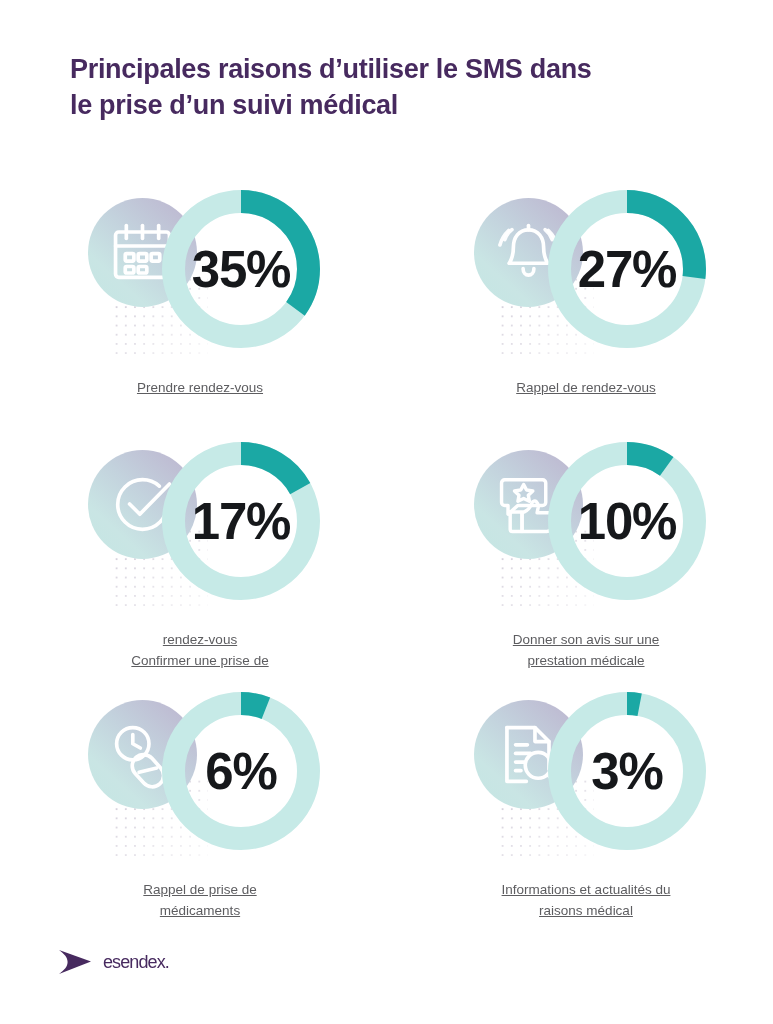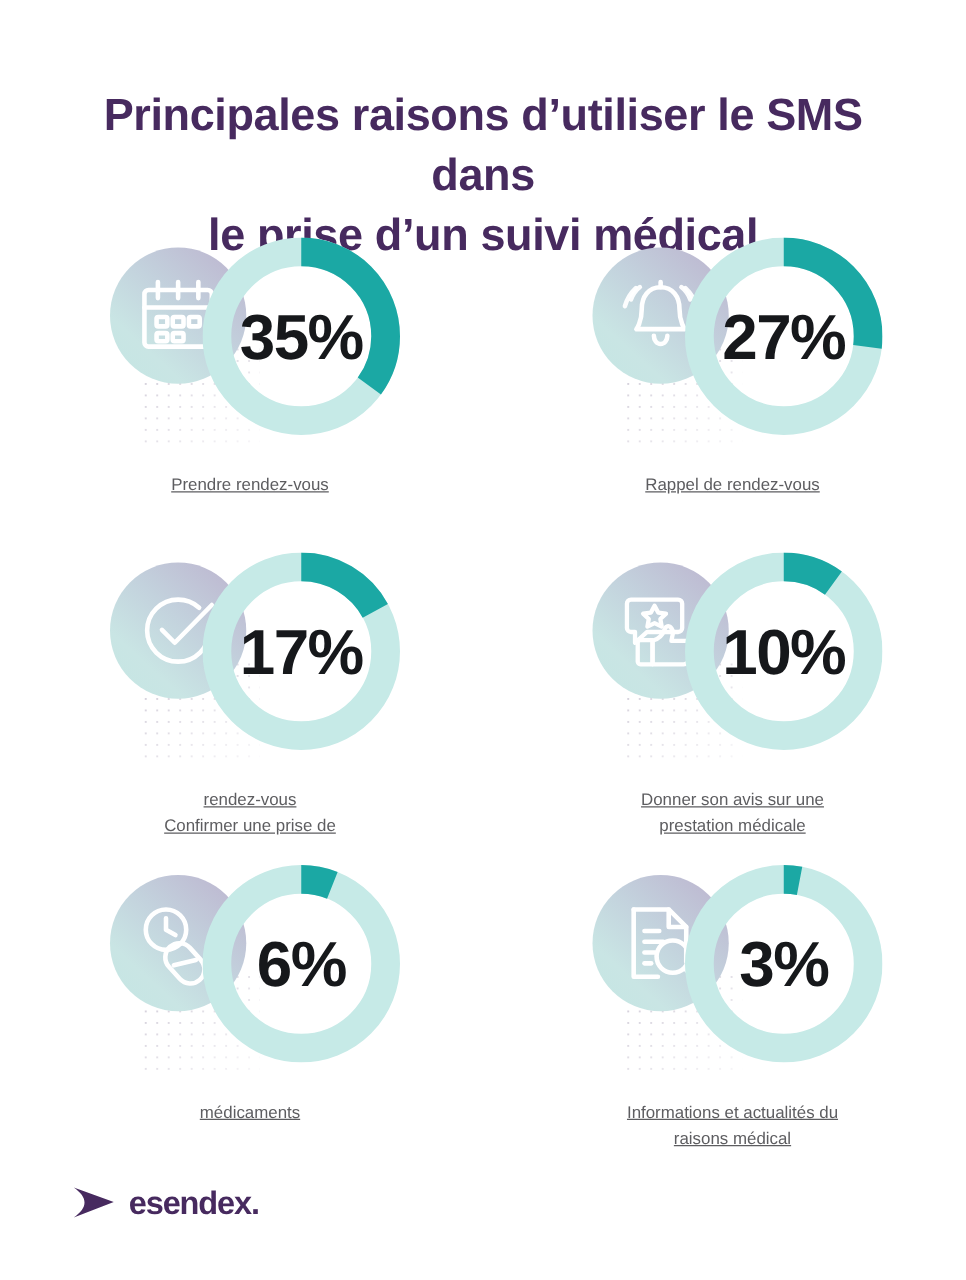--- a/index.html
+++ b/index.html
@@ -8,27 +8,26 @@
     width: 773px;
     height: 1024px;
     background: #ffffff;
     font-family: "Liberation Sans", sans-serif;
     overflow: hidden;
     position: relative;
   }
 
   
   .title {
-    text-align: center;
     color: #472A5F;
-    font-size: 36px;
+    font-size: 27px;
     font-weight: bold;
     line-height: 1.33;
     letter-spacing: -0.3px;
-    padding: 68px 70px 0 70px;
+    padding: 52px 70px 0 70px;
   }
   .title .line { display: block; }
 
   
   .grid {
     position: absolute;
     top: 175px;
     left: 0;
     width: 773px;
     display: grid;
@@ -130,22 +129,22 @@
     left: 57px;
     bottom: 48px;
     display: flex;
     align-items: center;
     gap: 7px;
     z-index: 6;
   }
   .logo-mark { width: 39px; height: 28px; display: block; }
   .logo-text {
     color: #472A5F;
-    font-size: 26px;
-    font-weight: bold;
+    font-size: 18px;
+    font-weight: normal;
     letter-spacing: -0.9px;
     line-height: 1;
   }
 </style>
 </head>
 <body>
 
 <div class="title">
   <span class="line">Principales raisons d’utiliser le SMS dans</span>
   <span class="line">le prise d’un suivi médical</span>
@@ -288,20 +287,21 @@
 
     <div class="donut-wrap">
       <svg viewBox="0 0 158 158">
         <circle cx="79" cy="79" r="67.5" fill="none" stroke="#C6EAE7" stroke-width="23"></circle>
         <circle cx="79" cy="79" r="67.5" fill="none" stroke="#1BA8A4" stroke-width="23" stroke-dasharray="25.446900494077322 398.6681077405447" transform="rotate(-90 79 79)"></circle>
       </svg>
       <div class="donut-value">6%</div>
     </div>
 
     <div class="caption">
+      <span class="cline">Rappel de prise de</span>
       <span class="cline">médicaments</span>
     </div>
     </div>
     <div class="card">
     <div class="dots"></div>
 
     <div class="blob"></div>
 
     <div class="blob-icon">
 

